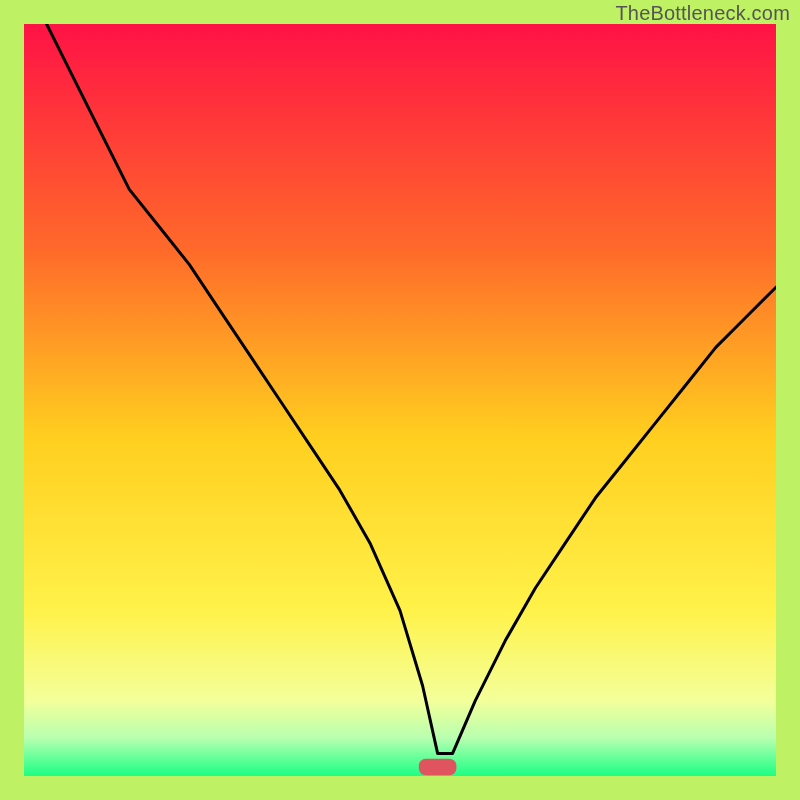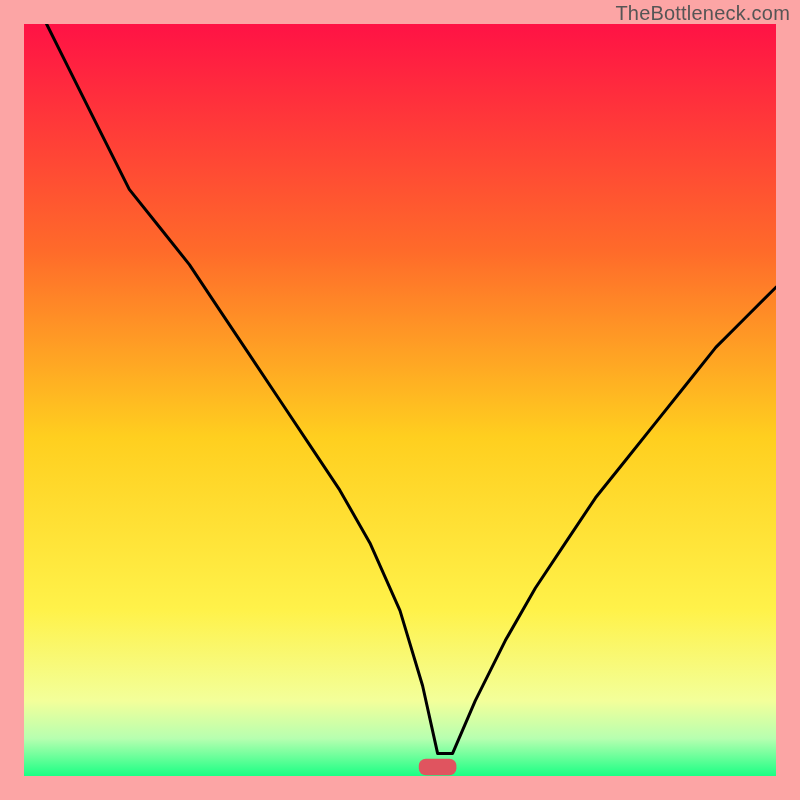--- a/index.html
+++ b/index.html
@@ -8,21 +8,21 @@
     width: 800px;
     height: 800px;
     background: #000;
     font-family: Arial, Helvetica, sans-serif;
     overflow: hidden;
   }
   .frame {
     position: relative;
     width: 800px;
     height: 800px;
-    background: #fca5a5;
+    background: #bef264;
   }
   .plot {
     position: absolute;
     left: 24px;
     top: 24px;
     width: 752px;
     height: 752px;
     overflow: hidden;
   }
   .watermark {

